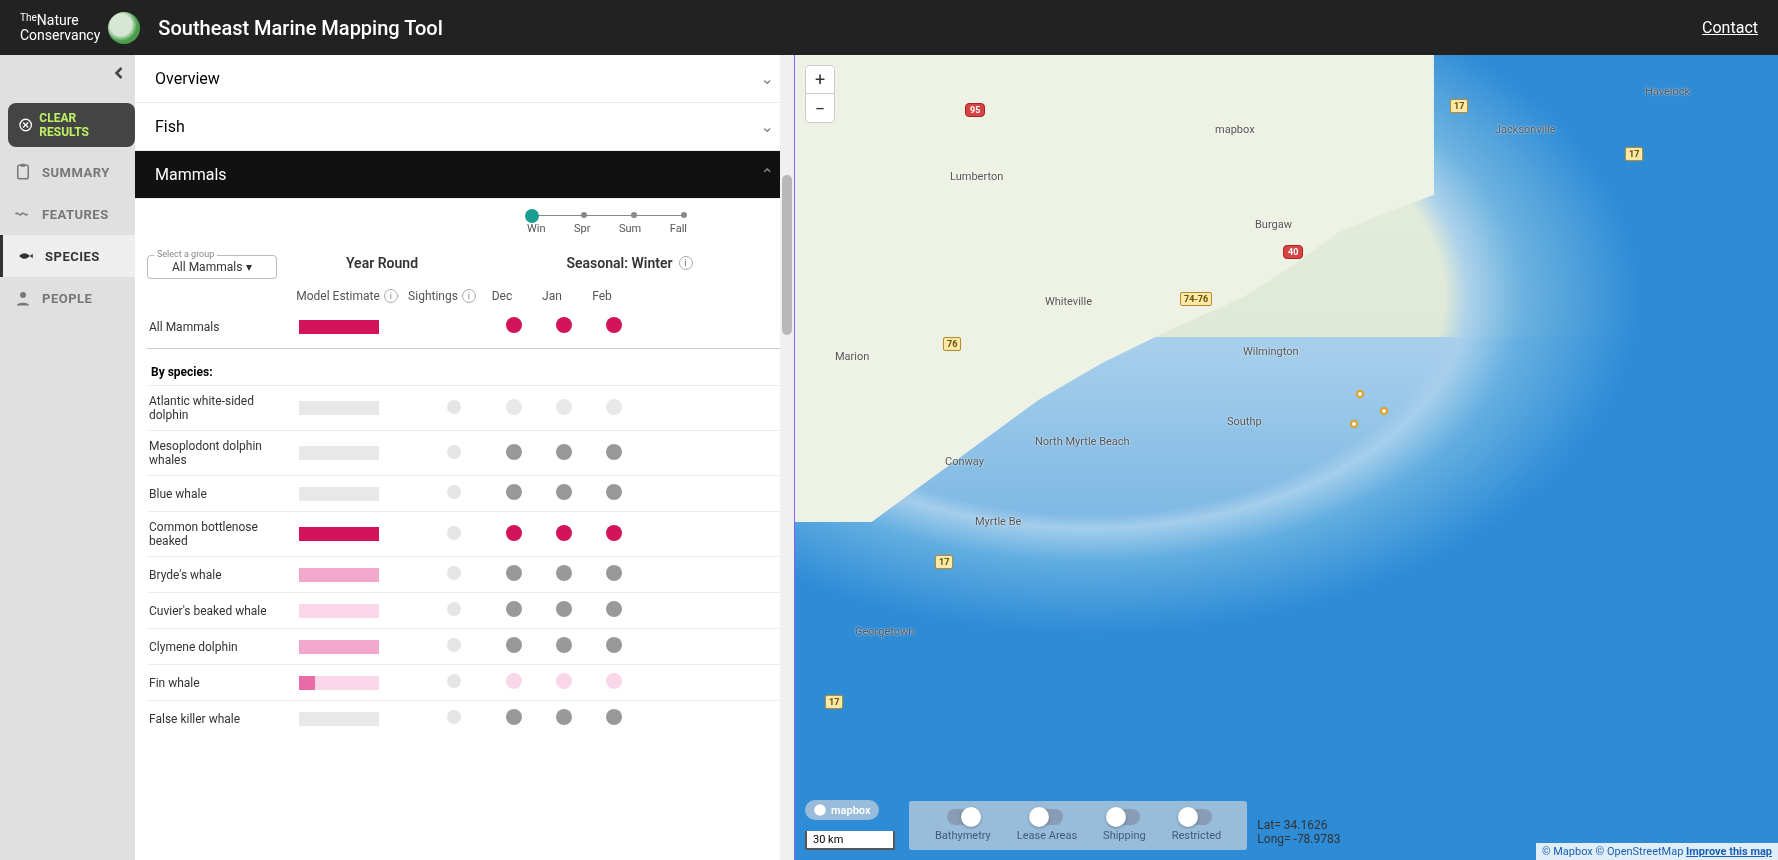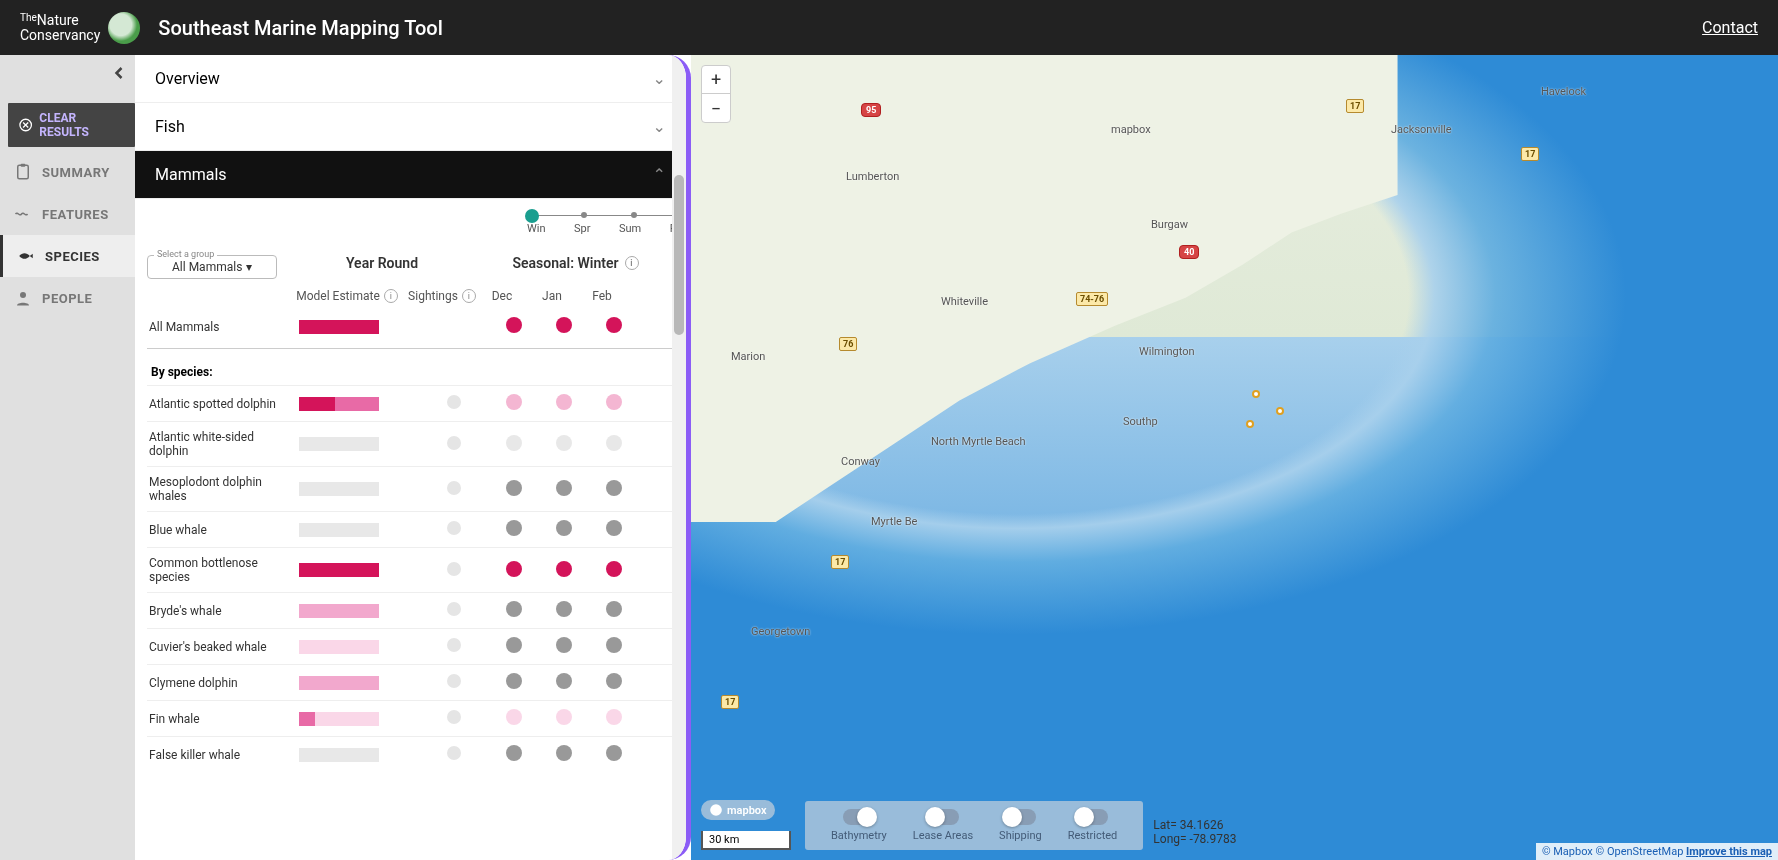--- a/index.html
+++ b/index.html
@@ -7,27 +7,27 @@
 .header { height:55px; background:#222; color:#fff; display:flex; align-items:center; padding:0 20px; }
 .logo-wrap { display:flex; align-items:center; gap:8px; }
 .logo-text { font-family: Georgia, serif; font-size:14px; line-height:1; }
 .logo-text .the { font-size:10px; vertical-align:top; }
 .logo-globe { width:32px; height:32px; background:radial-gradient(circle at 40% 40%, #d4e8d4 40%, #4a9d4a 60%); border-radius:50%; }
 .app-title { font-size:20px; font-weight:500; margin-left:18px; }
 .contact { margin-left:auto; font-size:16px; text-decoration:underline; cursor:pointer; }
 .main { display:flex; height:calc(100% - 55px); }
 .sidebar { width:135px; background:#e0e0e0; position:relative; padding-top:40px; }
 .sidebar-collapse { position:absolute; top:8px; right:6px; width:20px; height:20px; color:#444; cursor:pointer; }
-.clear-btn { position:absolute; top:48px; left:8px; background:#444; color:#c4b5fd; font-size:12px; font-weight:700; padding:8px 10px; border-radius:1px; display:flex; align-items:center; gap:6px; cursor:pointer; z-index:2;}
+.clear-btn { position:absolute; top:48px; left:8px; background:#444; color:#bef264; font-size:12px; font-weight:700; padding:8px 10px; border-radius:8px; display:flex; align-items:center; gap:6px; cursor:pointer; z-index:2;}
 .clear-btn svg { width:16px; height:16px; }
 .side-items { margin-top:56px; }
 .side-item { display:flex; align-items:center; gap:10px; padding:12px 14px; font-size:13px; font-weight:700; color:#777; cursor:pointer; letter-spacing:.5px;}
 .side-item.active { color:#333; background:#eee; border-left:3px solid #333; }
 .side-item svg { width:18px; height:18px; flex:0 0 18px; }
-.panel { width:556px; background:#fff; overflow-y:auto; position:relative; border-right:5px solid #8b5cf6;border-radius:23px;}
+.panel { width:660px; background:#fff; overflow-y:auto; position:relative; border-right:1px solid #8b5cf6;}
 .acc-head { display:flex; justify-content:space-between; align-items:center; padding:14px 20px; font-size:16px; cursor:pointer; border-bottom:1px solid #eee; }
 .acc-head .chev { color:#888; }
 .acc-head.dark { background:#111; color:#fff; }
 .acc-body { padding:10px 12px; }
 .season-slider { margin:6px 0 20px 380px; width:160px; position:relative;}
 .slider-track { height:1px; background:#888; position:relative; margin:6px 4px 6px 4px; }
 .slider-tick { position:absolute; top:-3px; width:6px; height:6px; background:#888; border-radius:50%; }
 .slider-handle { position:absolute; top:-6px; left:-6px; width:14px; height:14px; background:#1a9e8f; border-radius:50%; }
 .slider-labels { display:flex; justify-content:space-between; font-size:11px; color:#555; margin-top:6px;}
 .table-hdr { display:flex; align-items:flex-start; gap:10px; margin-bottom:6px; }
@@ -209,33 +209,20 @@
           </div>
         <div class="sg-cell"></div>
         <div class="dot-cell"><span class="dot" id="all-d0" style="background: rgb(212, 20, 90);"></span></div>
         <div class="dot-cell"><span class="dot" id="all-d1" style="background: rgb(212, 20, 90);"></span></div>
         <div class="dot-cell"><span class="dot" id="all-d2" style="background: rgb(212, 20, 90);"></span></div>
       </div>
       <hr style="border:none;border-top:1px solid #ccc;margin:4px 0">
       <div class="by-species">By species:</div>
       <div id="species-rows">
           <div class="row">
-            <div class="name">Atlantic spotted dolphin</div>
-            <div class="bar-cell">
-              <div class="bar">
-                <div class="bar-fill" style="width:45%;background:#d4145a"></div>
-                <div class="bar-fill" style="left:45%;width:55%;background:#e86aa6"></div>
-              </div>
-            </div>
-            <div class="sg-cell"><span class="sg-dot"></span></div>
-            <div class="dot-cell"><span class="dot" style="background:#f4b6d2"></span></div>
-            <div class="dot-cell"><span class="dot" style="background:#f4b6d2"></span></div>
-            <div class="dot-cell"><span class="dot" style="background:#f4b6d2"></span></div>
-          </div>
-          <div class="row">
             <div class="name">Atlantic white-sided dolphin</div>
             <div class="bar-cell">
               <div class="bar"></div>
             </div>
             <div class="sg-cell"><span class="sg-dot"></span></div>
             <div class="dot-cell"><span class="dot" style="background:#e8e8e8"></span></div>
             <div class="dot-cell"><span class="dot" style="background:#e8e8e8"></span></div>
             <div class="dot-cell"><span class="dot" style="background:#e8e8e8"></span></div>
           </div>
           <div class="row">
@@ -252,21 +239,21 @@
             <div class="name">Blue whale</div>
             <div class="bar-cell">
               <div class="bar"></div>
             </div>
             <div class="sg-cell"><span class="sg-dot"></span></div>
             <div class="dot-cell"><span class="dot" style="background:#999"></span></div>
             <div class="dot-cell"><span class="dot" style="background:#999"></span></div>
             <div class="dot-cell"><span class="dot" style="background:#999"></span></div>
           </div>
           <div class="row">
-            <div class="name">Common bottlenose species</div>
+            <div class="name">Common bottlenose beaked</div>
             <div class="bar-cell">
               <div class="bar">
                 <div class="bar-fill" style="width:100%;background:#d4145a"></div>
               </div>
             </div>
             <div class="sg-cell"><span class="sg-dot"></span></div>
             <div class="dot-cell"><span class="dot" style="background:#d4145a"></span></div>
             <div class="dot-cell"><span class="dot" style="background:#d4145a"></span></div>
             <div class="dot-cell"><span class="dot" style="background:#d4145a"></span></div>
           </div>

